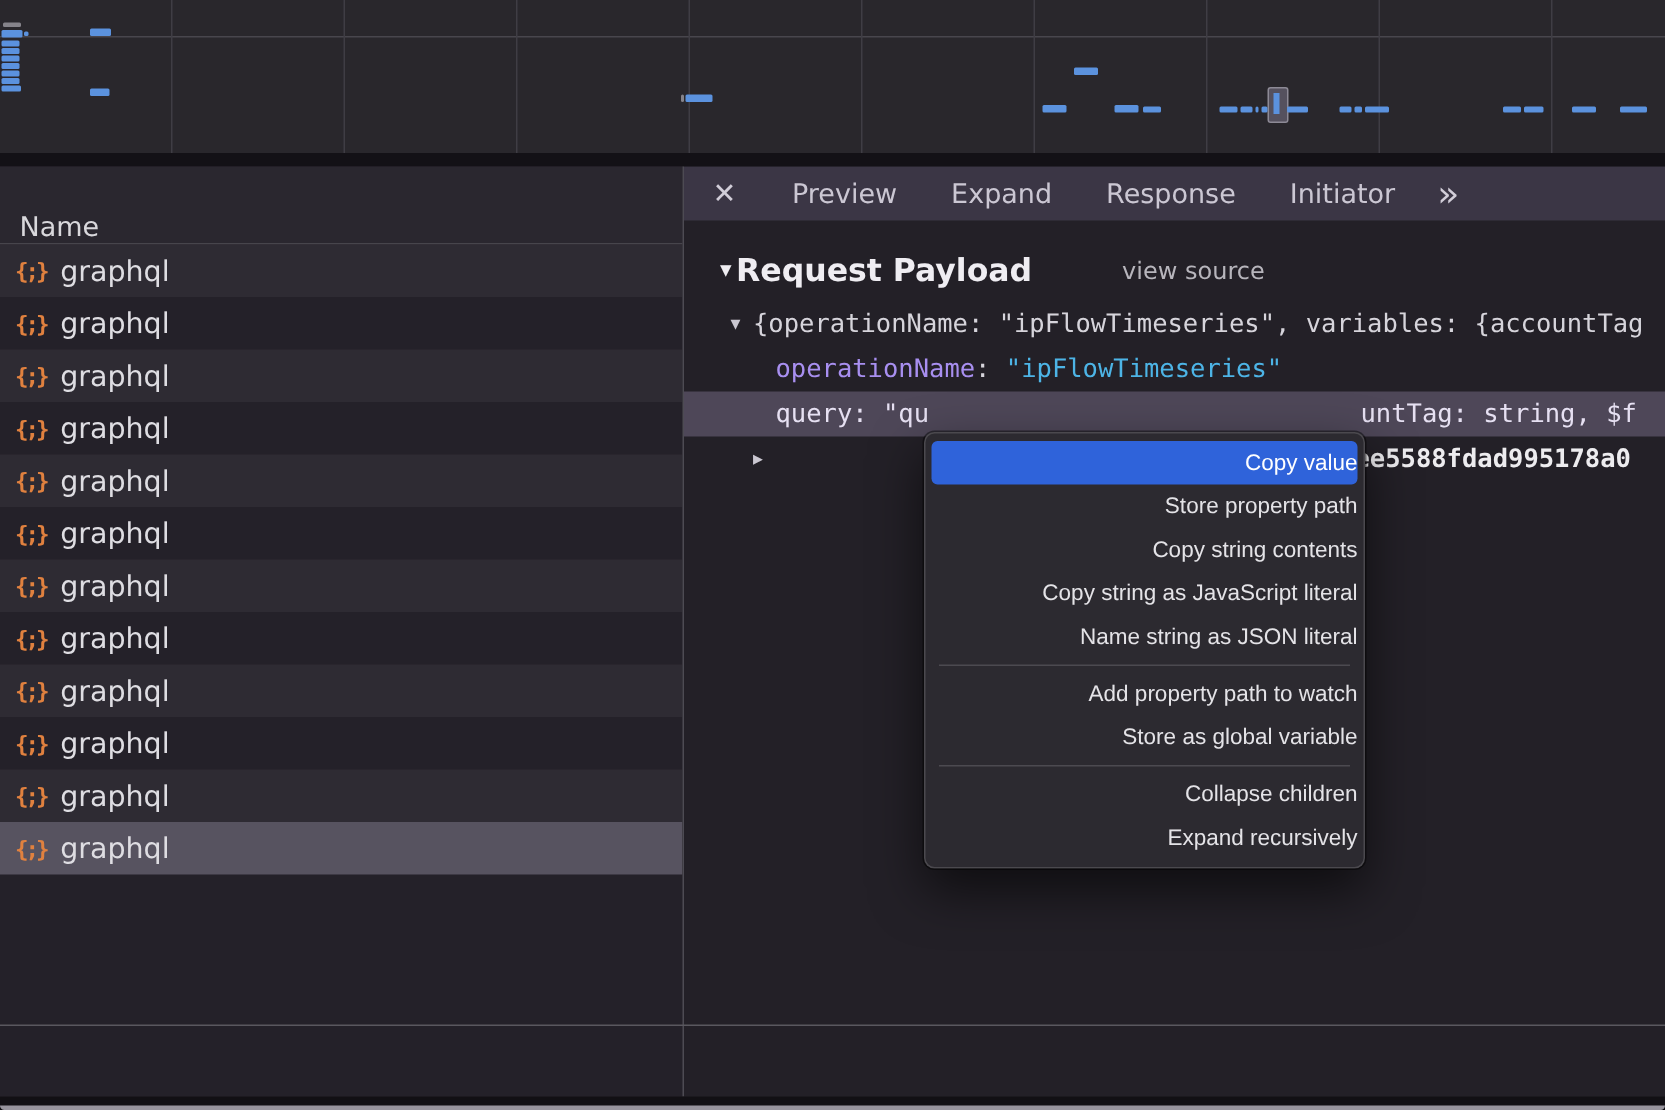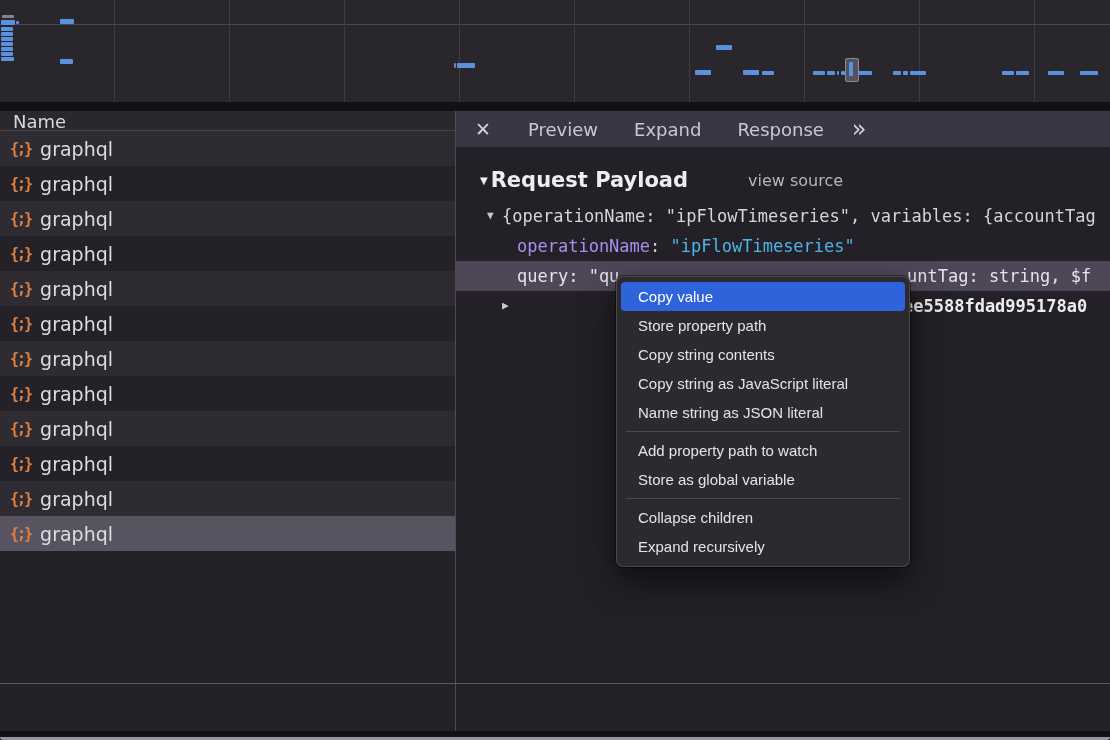--- a/index.html
+++ b/index.html
@@ -13,21 +13,21 @@
   .h-grid{position:absolute;left:0;right:0;height:1px;background:#48464d;}
   .bar{position:absolute;border-radius:1px;}
   .bar.blue{background:var(--bar-blue);}
   .bar.gray{background:var(--bar-gray);}
   .hover-box{position:absolute;background:#55515e;border:1px solid #8d8a96;border-radius:2px;}
   .hover-box .inner{position:absolute;background:var(--bar-blue);}
   .top-sep{position:absolute;left:0;top:102px;width:1110px;height:9px;background:#131116;}
 
   
   .left-panel{position:absolute;left:0;top:111px;width:455px;height:620px;background:#242129;overflow:hidden;}
-  .name-header{height:20px;box-sizing:border-box;display:flex;align-items:flex-start;padding-left:13px;
+  .name-header{height:52px;box-sizing:border-box;display:flex;align-items:flex-end;padding-left:13px;
                background:#2a272f;border-bottom:1px solid #47454c;color:#d9d8dc;font-size:18px;}
   .row{height:35px;display:flex;align-items:center;padding-left:10px;gap:9px;font-size:19px;color:#dedde2;}
   .row.alt{background:#2e2b33;}
   .row.selected{background:var(--row-selected);}
   .req-icon{color:var(--icon-orange);font-family:"DejaVu Sans Mono",monospace;font-weight:bold;
             font-size:15px;letter-spacing:-2px;}
   .v-divider{position:absolute;left:455px;top:111px;width:1px;height:620px;background:#4d4b53;}
 
   
   .right-panel{position:absolute;left:456px;top:111px;width:654px;height:620px;background:#232027;overflow:hidden;}
@@ -181,20 +181,21 @@
 
   <div class="v-divider"></div>
 
   <div class="right-panel">
     <div class="tabbar">
       <div class="close-btn">✕</div>
       <div class="tabs">
           <div class="tab">Preview</div>
           <div class="tab">Expand</div>
           <div class="tab">Response</div>
+          <div class="tab">Initiator</div>
         </div>
       <div class="overflow-btn">»</div>
     </div>
     <div class="payload">
       <div class="section-row">
         <span class="tri">▼</span>
         <span class="section-title">Request Payload</span>
         <span class="view-source">view source</span>
       </div>
       <div class="tree">
@@ -215,21 +216,21 @@
             <span class="right-seg c-white" style="left: 447px;">ee5588fdad995178a0</span>
           </div>
         </div>
     </div>
   </div>
 
   <div class="results-sep"></div>
   <div class="bottom-strip"></div>
   <div class="window-edge"></div>
 
-  <div class="context-menu" style="left: 616px; top: 276px; width: 294px;">
+  <div class="context-menu" style="left: 616px; top: 288px; width: 294px; text-align: right;">
       <div class="menu-item highlighted">Copy value</div>
       <div class="menu-item">Store property path</div>
       <div class="menu-item">Copy string contents</div>
       <div class="menu-item">Copy string as JavaScript literal</div>
       <div class="menu-item">Name string as JSON literal</div>
       <div class="menu-sep"></div>
       <div class="menu-item">Add property path to watch</div>
       <div class="menu-item">Store as global variable</div>
       <div class="menu-sep"></div>
       <div class="menu-item">Collapse children</div>

